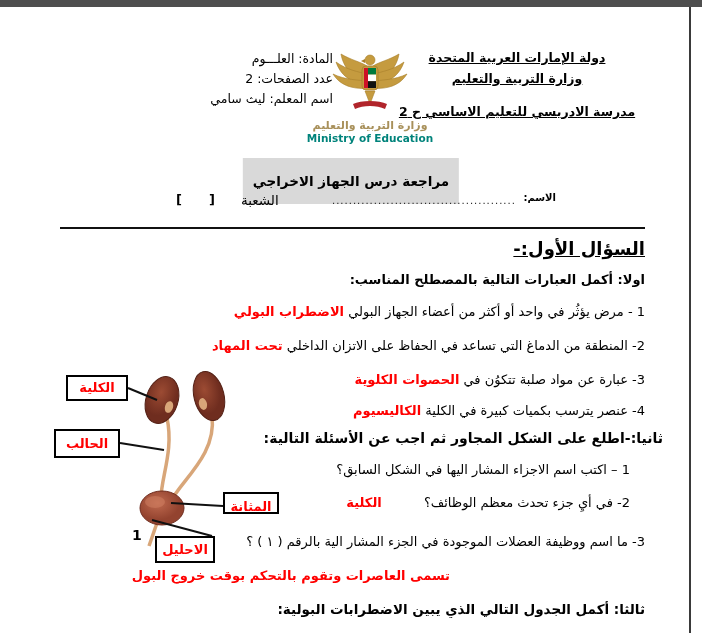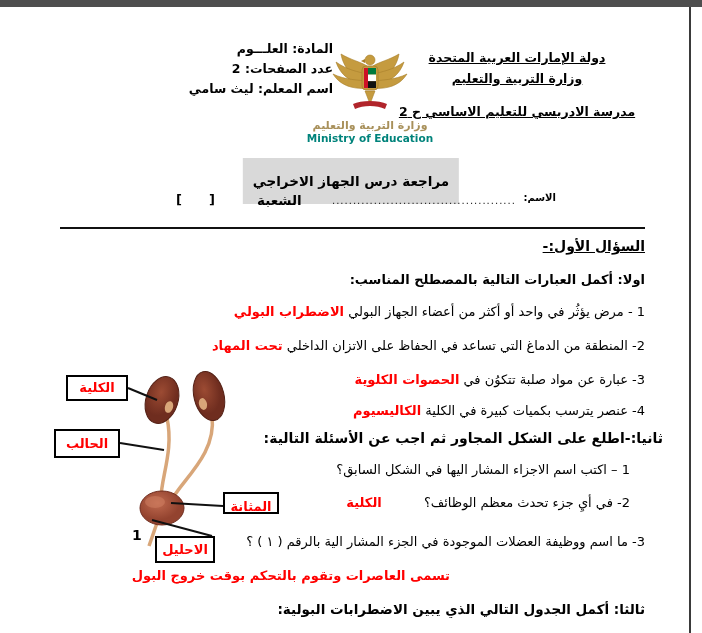--- a/index.html
+++ b/index.html
@@ -8,34 +8,34 @@
     width:702px; height:633px; position:relative; overflow:hidden;
     font-family:"DejaVu Sans", sans-serif; color:#000;
   }
   .topbar { position:absolute; left:0; top:0; width:702px; height:7px; background:#4e4e4e; }
   .right-edge { position:absolute; left:689px; top:7px; width:2px; height:626px; background:#3a3a3a; }
 
   
   .hdr-right { position:absolute; right:50px; top:47px; width:270px; text-align:center;
                direction:rtl; font-weight:bold; font-size:12.5px; line-height:21px;text-decoration:underline; }
   .hdr-right .school { margin-top:12px; }
-  .hdr-left { position:absolute; left:133px; top:39px; width:200px; direction:rtl;
-              text-align:right; font-weight:bold; font-size:12.5px; line-height:20px; }
+  .hdr-left { position:absolute; left:133px; top:49px; width:200px; direction:rtl;
+              text-align:right; font-weight:normal; font-size:12.5px; line-height:20px; }
   .logo-box { position:absolute; left:303px; top:50px; width:134px; text-align:center; }
   .logo-ar { font-size:11px; font-weight:bold; margin-top:1px; }
   .logo-en { font-size:10.5px; font-weight:bold; }
 
   .doc-title { position:absolute; left:50%; top:158px; transform:translateX(-50%);
                background:#d9d9d9; direction:rtl; font-weight:bold; font-size:13.5px;
                padding:15px 10px; white-space:nowrap; }
 
   .name-label   { position:absolute; right:146px; top:192px; direction:rtl; font-weight:bold; font-size:10px; }
   .name-dots    { position:absolute; right:188px; top:195px; width:182px; overflow:hidden;
                   font-size:10px; color:#222; letter-spacing:1px; white-space:nowrap; text-align:left; }
-  .section-label{ position:absolute; left:257px; top:192px; direction:rtl; font-weight:bold; font-size:13.5px; }
+  .section-label{ position:absolute; left:241px; top:192px; direction:rtl; font-weight:normal; font-size:13.5px; }
   .section-brackets { position:absolute; left:176px; top:192px; font-weight:bold; font-size:13px; white-space:pre; }
 
   .hr-sep { position:absolute; left:60px; top:227px; width:585px; height:2px; background:#111; }
 
   
   .rtl-line { position:absolute; direction:rtl; text-align:right; white-space:nowrap; font-size:13px; }
   .bold { font-weight:bold; }
   .underline { text-decoration:underline; }
   .ans { color:#ff0000; font-weight:bold; }
   .gap-answer { margin-inline-start:38px; }
@@ -100,21 +100,21 @@
 
 <div class="doc-title">مراجعة درس الجهاز الاخراجي</div>
 
 <span class="name-label">الاسم:</span>
 <span class="name-dots">......................................................</span>
 <span class="section-label">الشعبة</span>
 <span class="section-brackets">[      ]</span>
 
 <div class="hr-sep"></div>
 
-<div class="rtl-line bold underline" style="right:57px; top:238px; font-size:14px;text-align:center;">السؤال الأول:-</div>
+<div class="rtl-line bold underline" style="right:57px; top:238px; font-size:18px;text-align:center;">السؤال الأول:-</div>
 
 <div class="rtl-line bold" style="right:57px; top:272px;margin-left:6px;">اولا: أكمل العبارات التالية بالمصطلح المناسب:</div>
 
 <div class="rtl-line" style="right:57px; top:304px;">
   <span>1 - مرض يؤثُر في واحد أو أكثر من أعضاء الجهاز البولي</span>
   <span class="ans">الاضطراب البولي</span>
 </div>
 <div class="rtl-line" style="right:57px; top:338px;">
   <span>2- المنطقة من الدماغ التي تساعد في الحفاظ على الاتزان الداخلي</span>
   <span class="ans">تحت المهاد</span>

